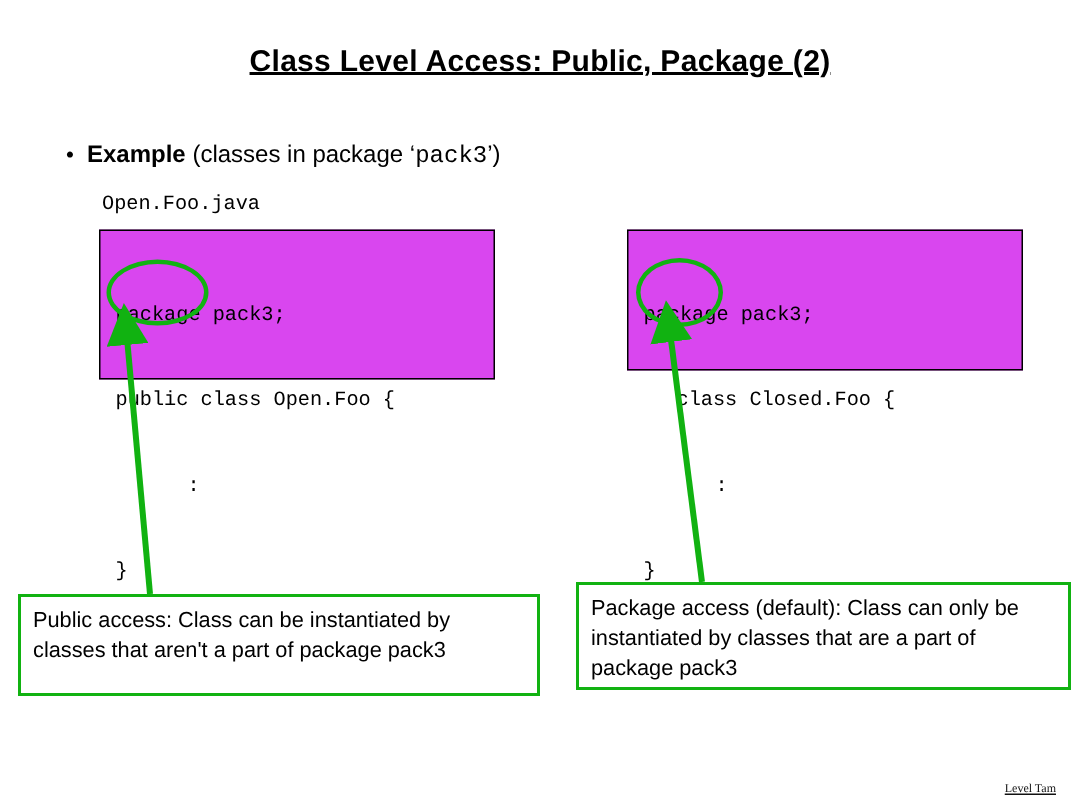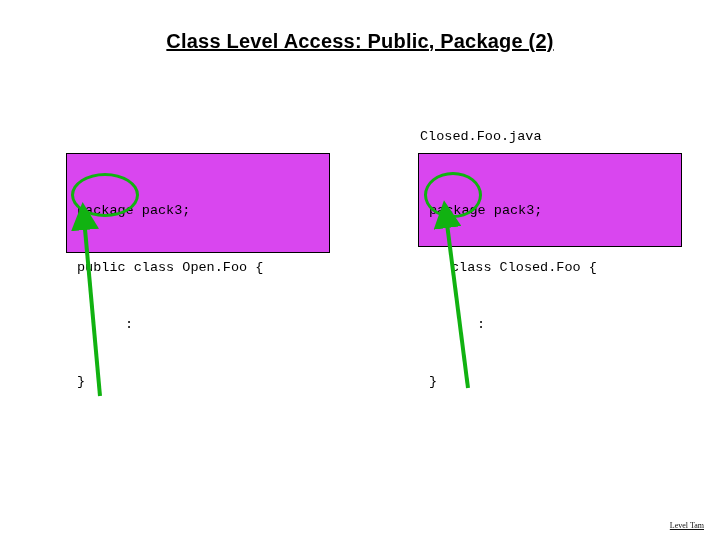--- a/index.html
+++ b/index.html
@@ -151,22 +151,25 @@
     text-decoration: underline;
   }
 </style>
 </head>
 <body>
 
 <div id="slide">
 
   <div id="title">Class Level Access: Public, Package (2)</div>
 
-
-  <div class="file-caption" id="caption-right">Closed.Foo.java</div>
+  <div id="bullet-line">
+    <span class="bullet-dot">•</span><span class="b">Example</span><span> (classes in package ‘</span><span class="mono">pack3</span><span>’)</span>
+  </div>
+
+  <div class="file-caption" id="caption-left">Open.Foo.java</div>
 
   <div class="code-box" id="code-left">
     <div>package pack3;</div>
     <div>public class Open.Foo {</div>
     <div class="code-indent-2">:</div>
     <div>}</div>
   </div>
 
   <div class="code-box" id="code-right">
     <div>package pack3;</div>
@@ -181,16 +184,18 @@
   <svg id="arrow-layer" viewBox="0 0 720 540">
     <defs>
       <marker id="arrowhead-green" markerWidth="7" markerHeight="7" refX="3" refY="3.5" orient="auto">
         <polygon points="0 0, 7 3.5, 0 7" fill="#11b211"></polygon>
       </marker>
     </defs>
     <line x1="100" y1="396" x2="84" y2="218" stroke="#11b211" stroke-width="4" marker-end="url(#arrowhead-green)"></line>
     <line x1="468" y1="388" x2="446" y2="216" stroke="#11b211" stroke-width="4" marker-end="url(#arrowhead-green)"></line>
   </svg>
 
+  <div class="note-box" id="note-left">Public access: Class can be instantiated by classes that aren't a part of package pack3</div>
+  <div class="note-box" id="note-right">Package access (default): Class can only be instantiated by classes that are a part of package pack3</div>
 
   <div id="footer">Level Tam</div>
 
 </div>
 
 </body></html>

